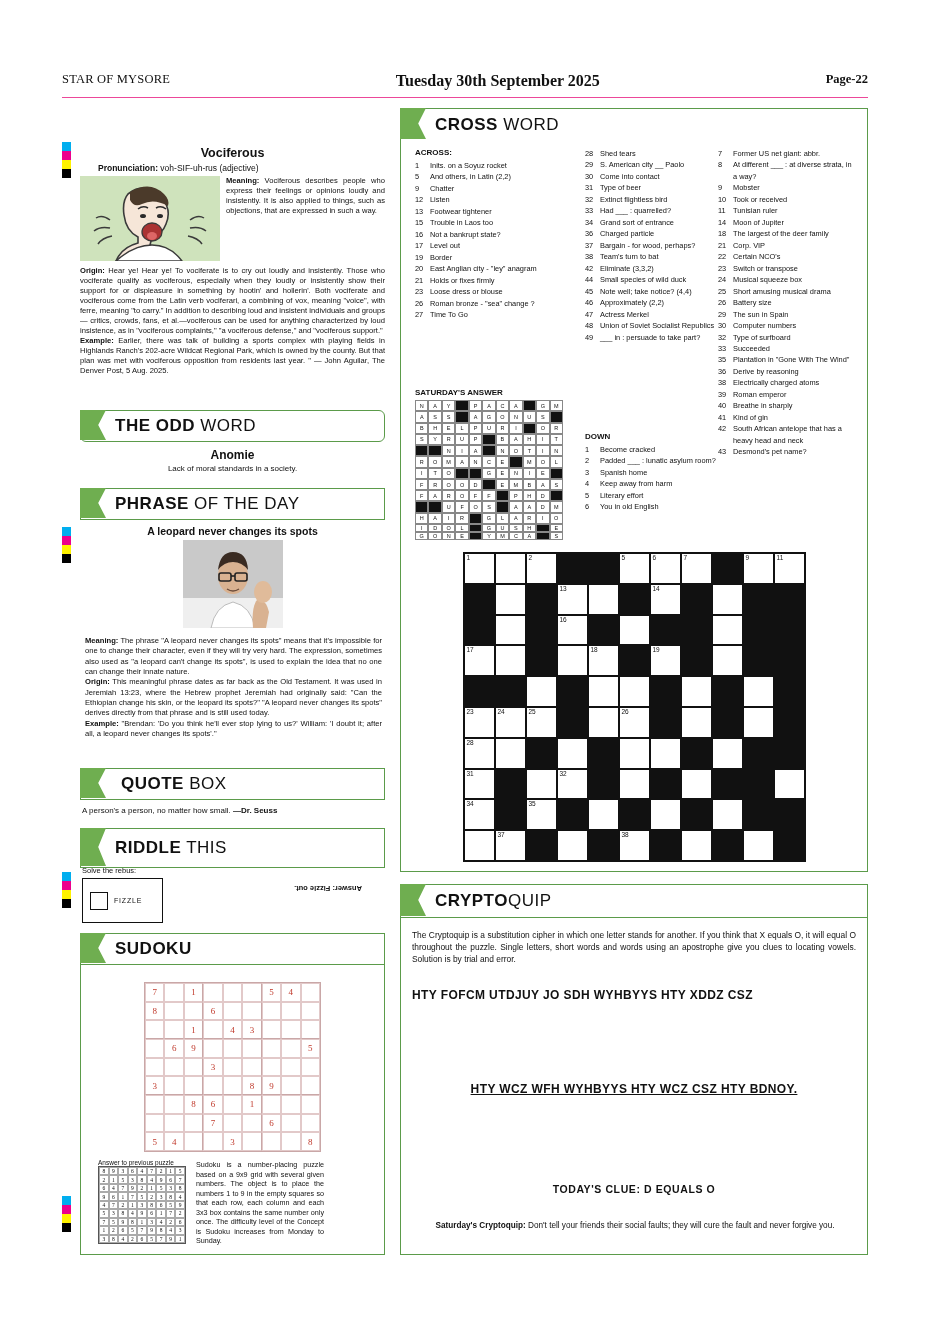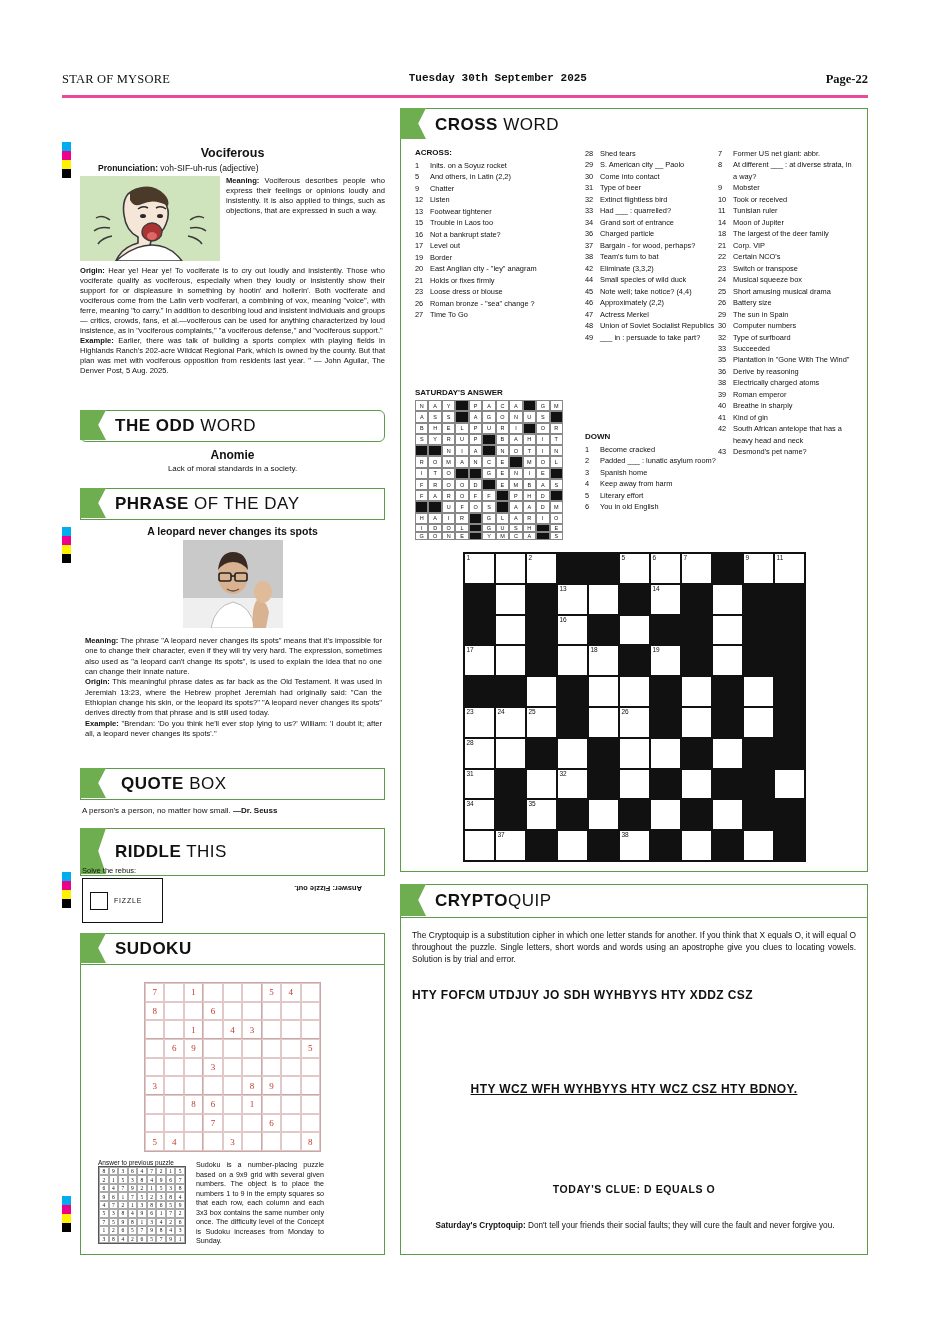--- a/index.html
+++ b/index.html
@@ -10,25 +10,25 @@
     font-family: "Liberation Sans", sans-serif;
     color: #111;
     position: relative;
     overflow: hidden;
   }
   .page { position:absolute; inset:0; }
 
   
   .masthead {
     position:absolute; left:62px; top:72px; width:806px; height:26px;
-    border-bottom:3px solid #ec4899;
+    border-bottom:1px solid #ec4899;
     display:flex; align-items:flex-start; justify-content:space-between;
   }
   .masthead .left { font-size:12.5px; letter-spacing:.2px; font-family:"Liberation Serif", serif; }
-  .masthead .mid { font-size:11px; font-weight:bold; font-family:Liberation Mono, monospace;text-align:right; }
+  .masthead .mid { font-size:16px; font-weight:bold; font-family:Liberation Serif, serif;text-align:right; }
   .masthead .right { font-size:12.5px; font-weight:bold; font-family:"Liberation Serif", serif; }
 
   
   .regbar { position:absolute; width:9px; }
   .regbar div { width:9px; height:9px; }
   .c-c { background:#00aeef; } .c-m { background:#ec008c; }
   .c-y { background:#fff200; } .c-k { background:#000000; }
 
   
   .gbox {
@@ -83,21 +83,21 @@
   .phrase-body { position:absolute; left:85px; top:636px; width:297px; font-size:7.6px;
     line-height:1.36; text-align:justify; }
   .phrase-body b { font-weight:bold; }
 
   
   #quote-head { left:80px; top:768px; width:305px; height:32px;padding-left:6px; }
   .quote-text { position:absolute; left:82px; top:806px; width:303px; font-size:8px; }
   .quote-text b { font-weight:bold; }
 
   
-  #riddle-head { left:80px; top:828px; width:305px; height:48px; }
+  #riddle-head { left:80px; top:828px; width:305px; height:40px; }
   .riddle-solve { position:absolute; left:82px; top:866px; font-size:7.5px; }
   .rebus-box { position:absolute; left:82px; top:878px; width:81px; height:45px;
     border:1.2px solid #111; display:flex; align-items:center; gap:6px; padding-left:7px; }
   .rebus-sq { width:18px; height:18px; border:1.2px solid #111; }
   .rebus-word { font-size:7px; letter-spacing:.8px; }
   .riddle-answer { position:absolute; left:232px; top:884px; font-size:7.5px; font-weight:bold;
     transform: rotate(180deg); width:130px; text-align:left; }
 
   
   #sudoku-box { left:80px; top:933px; width:305px; height:322px; }

